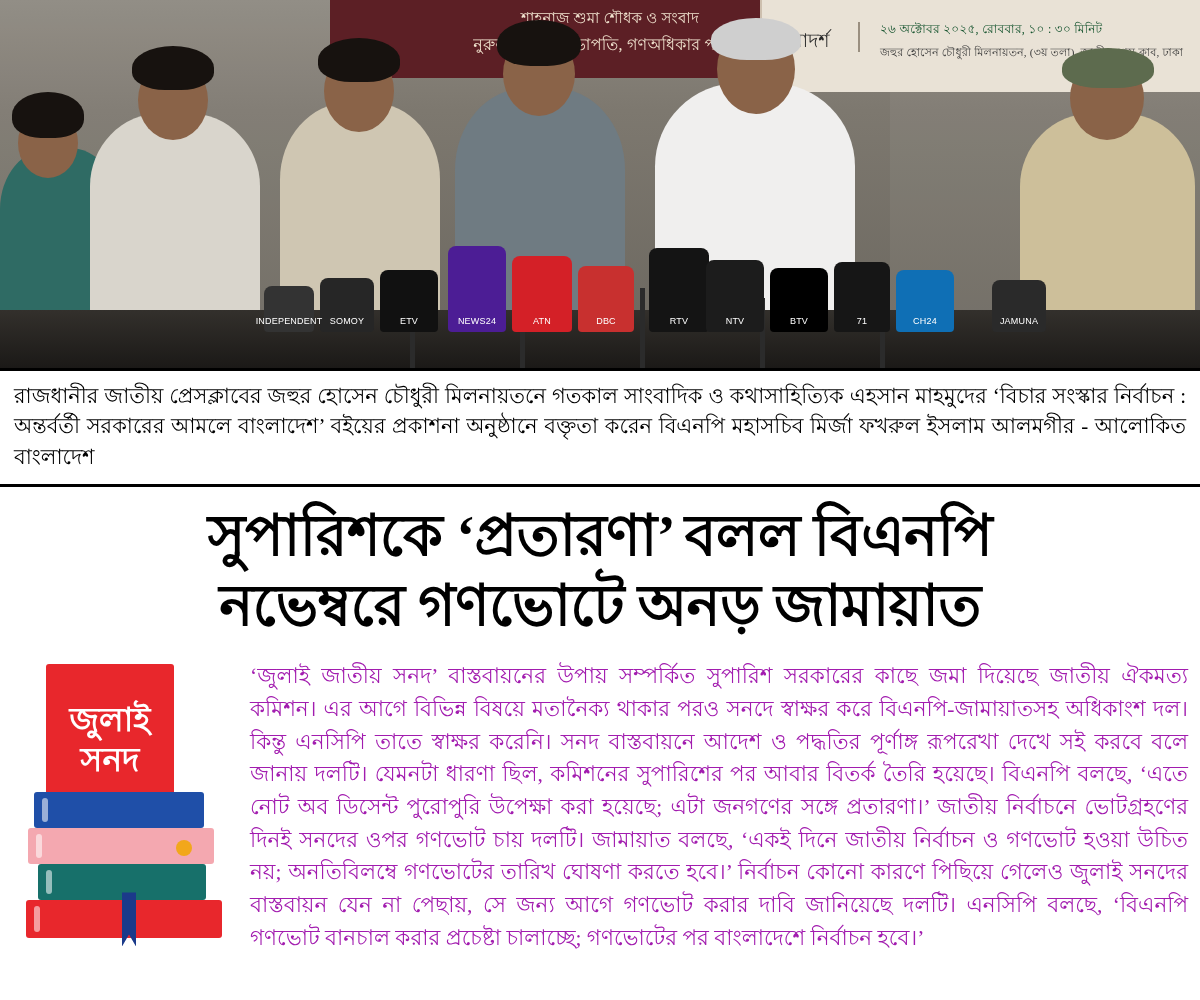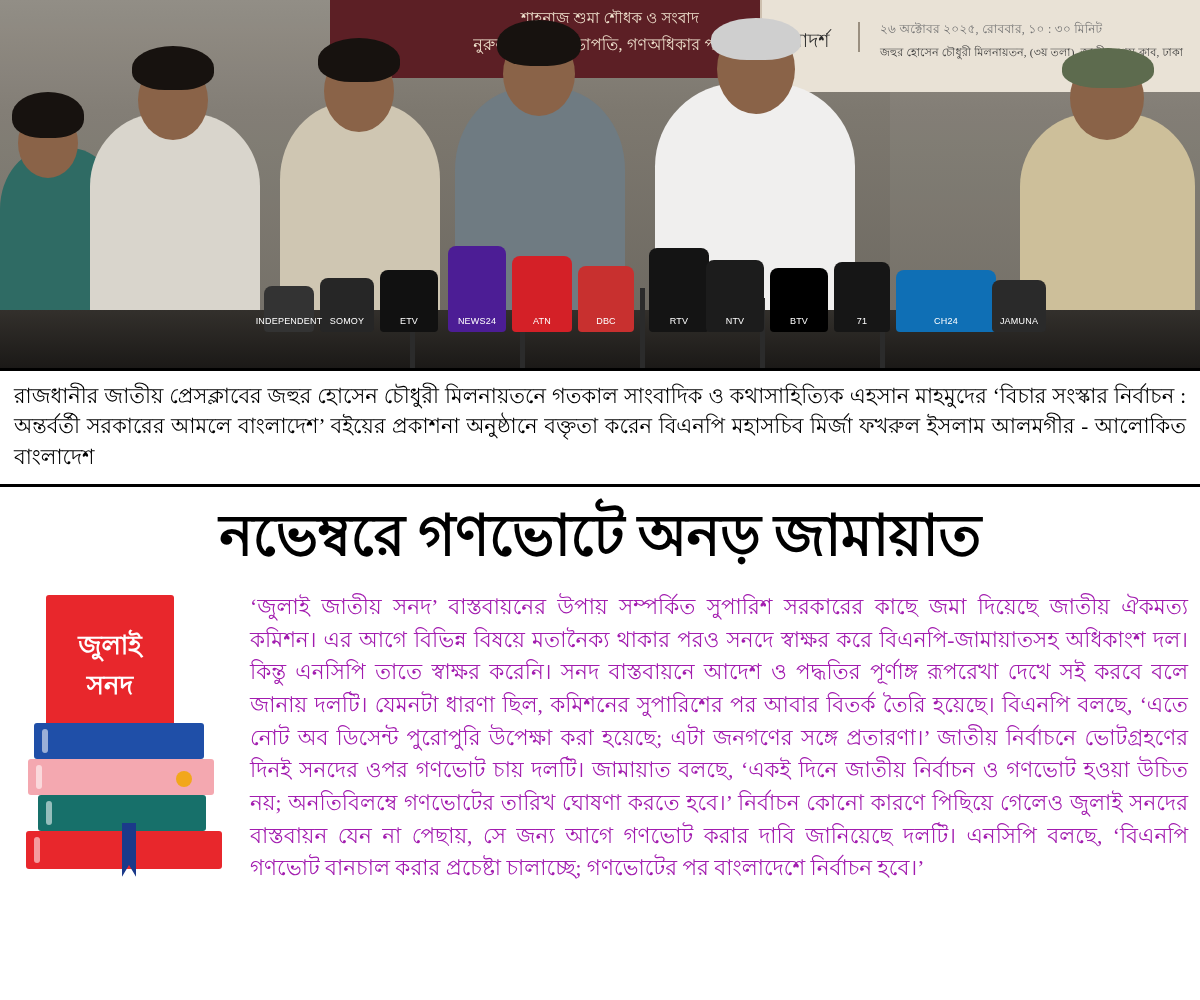--- a/index.html
+++ b/index.html
@@ -72,21 +72,21 @@
   .banner-right .br-sep {
     position: absolute;
     left: 96px; top: 22px;
     width: 2px; height: 30px;
     background: #9a8f80;
   }
   .banner-right .br-sub1 {
     position: absolute;
     left: 118px; top: 20px;
     font-size: 12px;
-    color: #737373;
+    color: #14532d;
     letter-spacing: .3px;
   }
   .banner-right .br-sub2 {
     position: absolute;
     left: 118px; top: 44px;
     font-size: 11px;
     color: #3a3a3a;
     letter-spacing: .2px;
   }
 
@@ -194,21 +194,21 @@
     width: 128px; height: 136px;
     background: #e8272c;
     border-radius: 3px;
   }
   .art-card .ac-line {
     position: absolute;
     left: 0; right: 0;
     text-align: center;
     color: #ffffff;
     font-weight: bold;
-    font-size: 26px;
+    font-size: 33px;
   }
   .art-card .ac-line.one { top: 30px; }
   .art-card .ac-line.two { top: 70px; }
   .book {
     position: absolute;
     border-radius: 3px;
   }
   .book::after {
     content: "";
     position: absolute;
@@ -322,37 +322,38 @@
       </div>
     <div class="mic" style="left:706px;width:58px;height:72px;background:#1c1c1c;">
         <span class="flag">NTV</span>
       </div>
     <div class="mic" style="left:770px;width:58px;height:64px;background:#000000;">
         <span class="flag">BTV</span>
       </div>
     <div class="mic" style="left:834px;width:56px;height:70px;background:#161616;">
         <span class="flag">71</span>
       </div>
-    <div class="mic" style="left:896px;width:58px;height:62px;background:#0f6fb5;padding-left:42px;">
+    <div class="mic" style="left:896px;width:58px;height:62px;background:#0f6fb5;">
         <span class="flag">CH24</span>
       </div>
     <div class="mic" style="left:320px;width:54px;height:54px;background:#262626;">
         <span class="flag">SOMOY</span>
       </div>
     <div class="mic" style="left:956px;width:54px;height:52px;background:#2a2a2a;margin-left:36px;">
         <span class="flag">JAMUNA</span>
       </div>
     <div class="mic" style="left:264px;width:50px;height:46px;background:#333;">
         <span class="flag">INDEPENDENT</span>
       </div>
   </div>
 
   <div class="caption">রাজধানীর জাতীয় প্রেসক্লাবের জহুর হোসেন চৌধুরী মিলনায়তনে গতকাল সাংবাদিক ও কথাসাহিত্যিক এহসান মাহমুদের ‘বিচার সংস্কার নির্বাচন : অন্তর্বর্তী সরকারের আমলে বাংলাদেশ’ বইয়ের প্রকাশনা অনুষ্ঠানে বক্তৃতা করেন বিএনপি মহাসচিব মির্জা ফখরুল ইসলাম আলমগীর - আলোকিত বাংলাদেশ</div>
 
   <div class="headlines">
+    <div class="headline">সুপারিশকে ‘প্রতারণা’ বলল বিএনপি</div>
     <div class="headline">নভেম্বরে গণভোটে অনড় জামায়াত</div>
   </div>
 
   <div class="body-wrap">
     <div class="art">
       <div class="art-card">
         <div class="ac-line one">জুলাই</div>
         <div class="ac-line two">সনদ</div>
       </div>
       <div class="book b1"></div>

